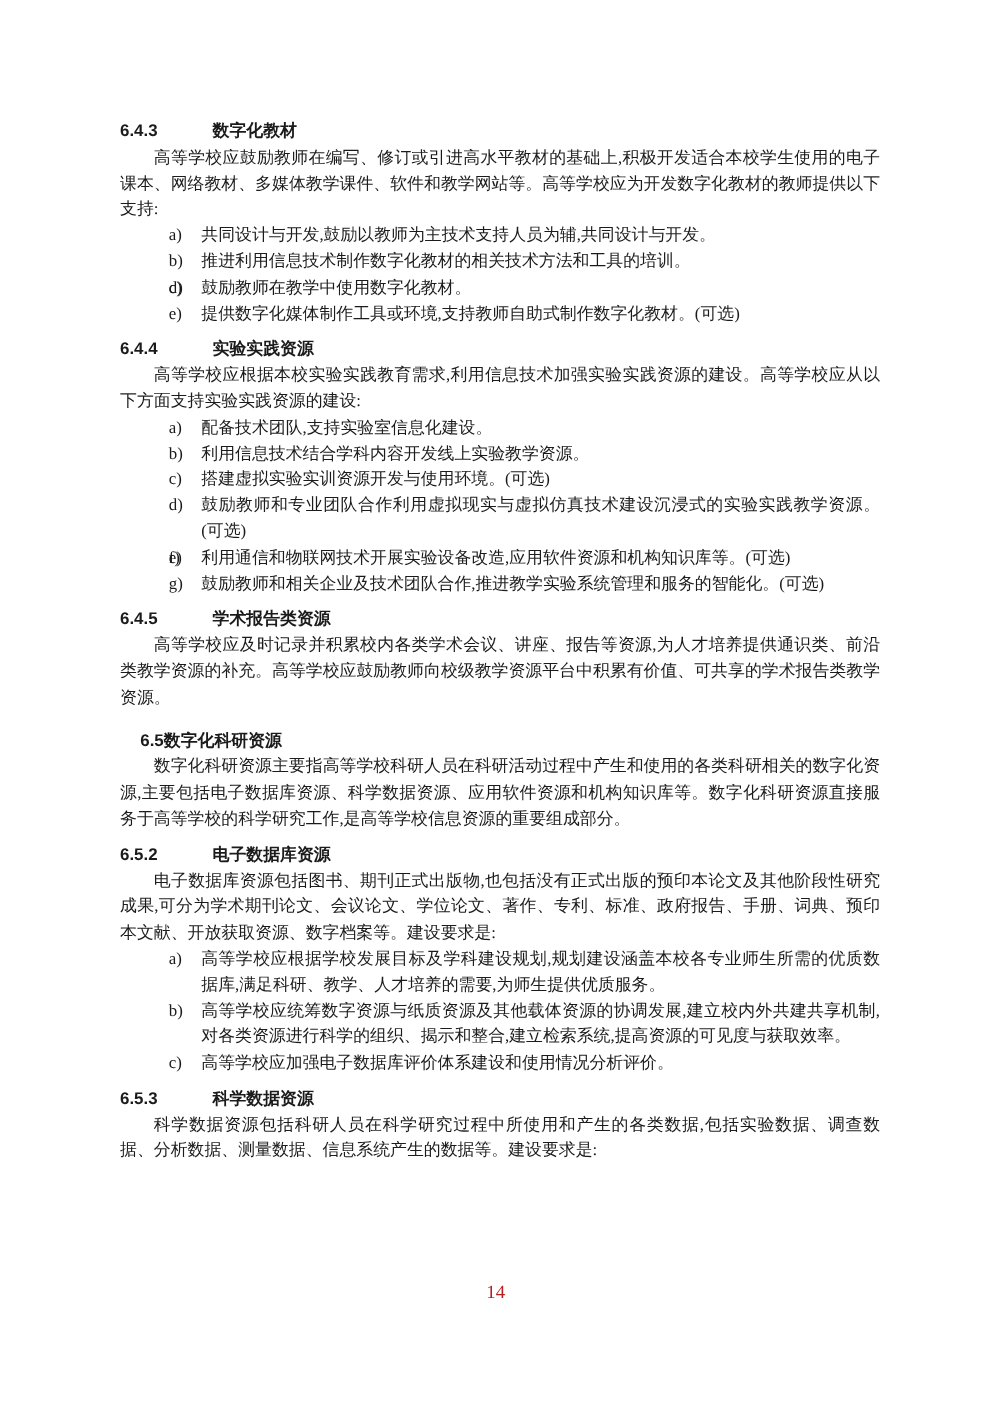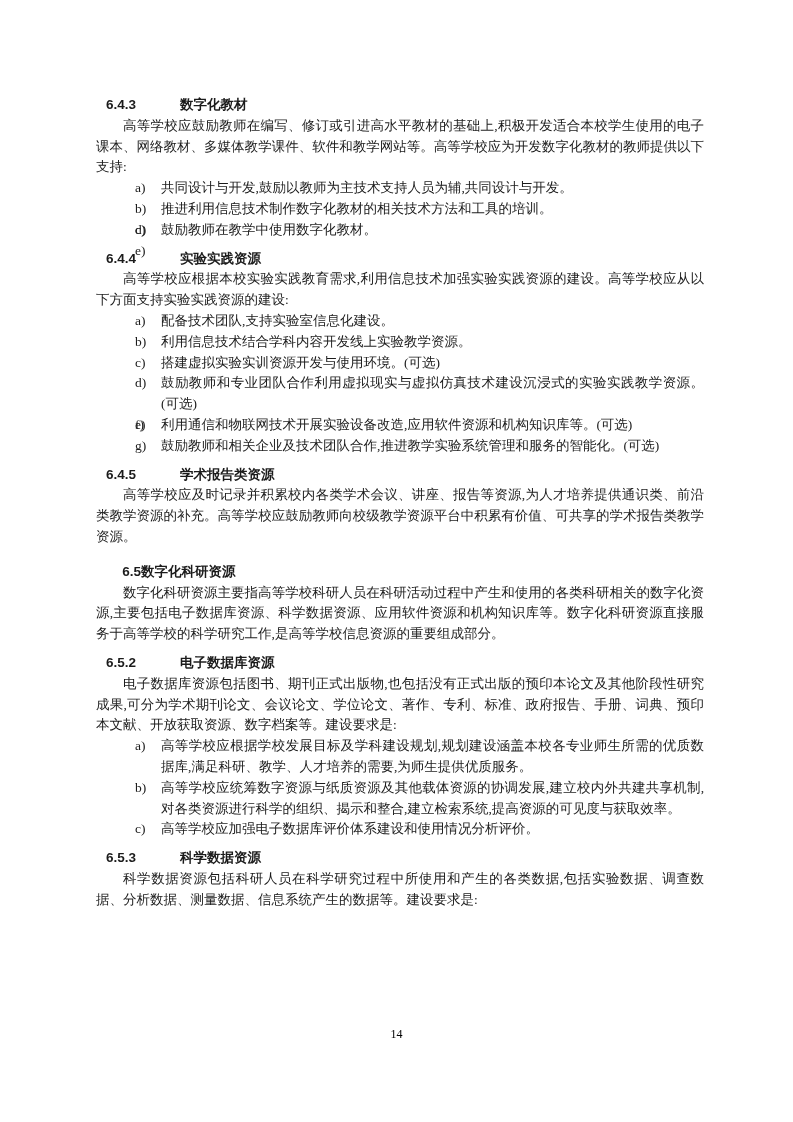--- a/index.html
+++ b/index.html
@@ -23,21 +23,21 @@
     width: 608px;
     font-size: 13.5px;
     line-height: 20.8px;
     text-align: justify;
   }
   .h2, .h3 {
     font-family: "Liberation Sans", "DejaVu Sans", sans-serif;
     font-weight: bold;
     font-size: 13.5px;
     line-height: 20.8px;
-    margin: 8px 0 0 10px;
+    margin: 8px 0 0 0;
     text-align: left;
   }
   .h2 { margin-top: 14px; }
   .content > .h3:first-child { margin-top: 0; }
   .h3 .num {
     display: inline-block;
     min-width: 74px;
     font-weight: bold;
   }
   .h2 .num {
@@ -59,42 +59,42 @@
     position: absolute;
     left: 39px;
     top: 0;
   }
   .footer {
     position: absolute;
     top: 1026px;
     left: 0;
     width: 793px;
     text-align: center;
-    font-size: 12px;
+    font-size: 15px;
     line-height: 16px;
-    color: #000000;
+    color: #b91c1c;
     font-family: "Liberation Serif", "DejaVu Serif", serif;
   }
 </style>
 </head>
 <body>
 
 <div class="page">
   <div class="content">
 
     <h3 class="h3"><span class="num">6.4.3</span><span class="title">数字化教材</span></h3>
 
     <p class="para">高等学校应鼓励教师在编写、修订或引进高水平教材的基础上,积极开发适合本校学生使用的电子课本、网络教材、多媒体教学课件、软件和教学网站等。高等学校应为开发数字化教材的教师提供以下支持:</p>
 
     <div class="list">
       <div class="li"><span class="label">a)</span><span class="text">共同设计与开发,鼓励以教师为主技术支持人员为辅,共同设计与开发。</span></div>
       <div class="li"><span class="label">b)</span><span class="text">推进利用信息技术制作数字化教材的相关技术方法和工具的培训。</span></div>
       <div class="li"><span class="label">c)</span></div>
       <div class="li"><span class="label">d)</span><span class="text">鼓励教师在教学中使用数字化教材。</span></div>
-      <div class="li"><span class="label">e)</span></div>
+      <div class="li"><span class="label">e)</span><span class="text">提供数字化媒体制作工具或环境,支持教师自助式制作数字化教材。(可选)</span></div>
     </div>
 
     <h3 class="h3"><span class="num">6.4.4</span><span class="title">实验实践资源</span></h3>
 
     <p class="para">高等学校应根据本校实验实践教育需求,利用信息技术加强实验实践资源的建设。高等学校应从以下方面支持实验实践资源的建设:</p>
 
     <div class="list">
       <div class="li"><span class="label">a)</span><span class="text">配备技术团队,支持实验室信息化建设。</span></div>
       <div class="li"><span class="label">b)</span><span class="text">利用信息技术结合学科内容开发线上实验教学资源。</span></div>
       <div class="li"><span class="label">c)</span><span class="text">搭建虚拟实验实训资源开发与使用环境。(可选)</span></div>

